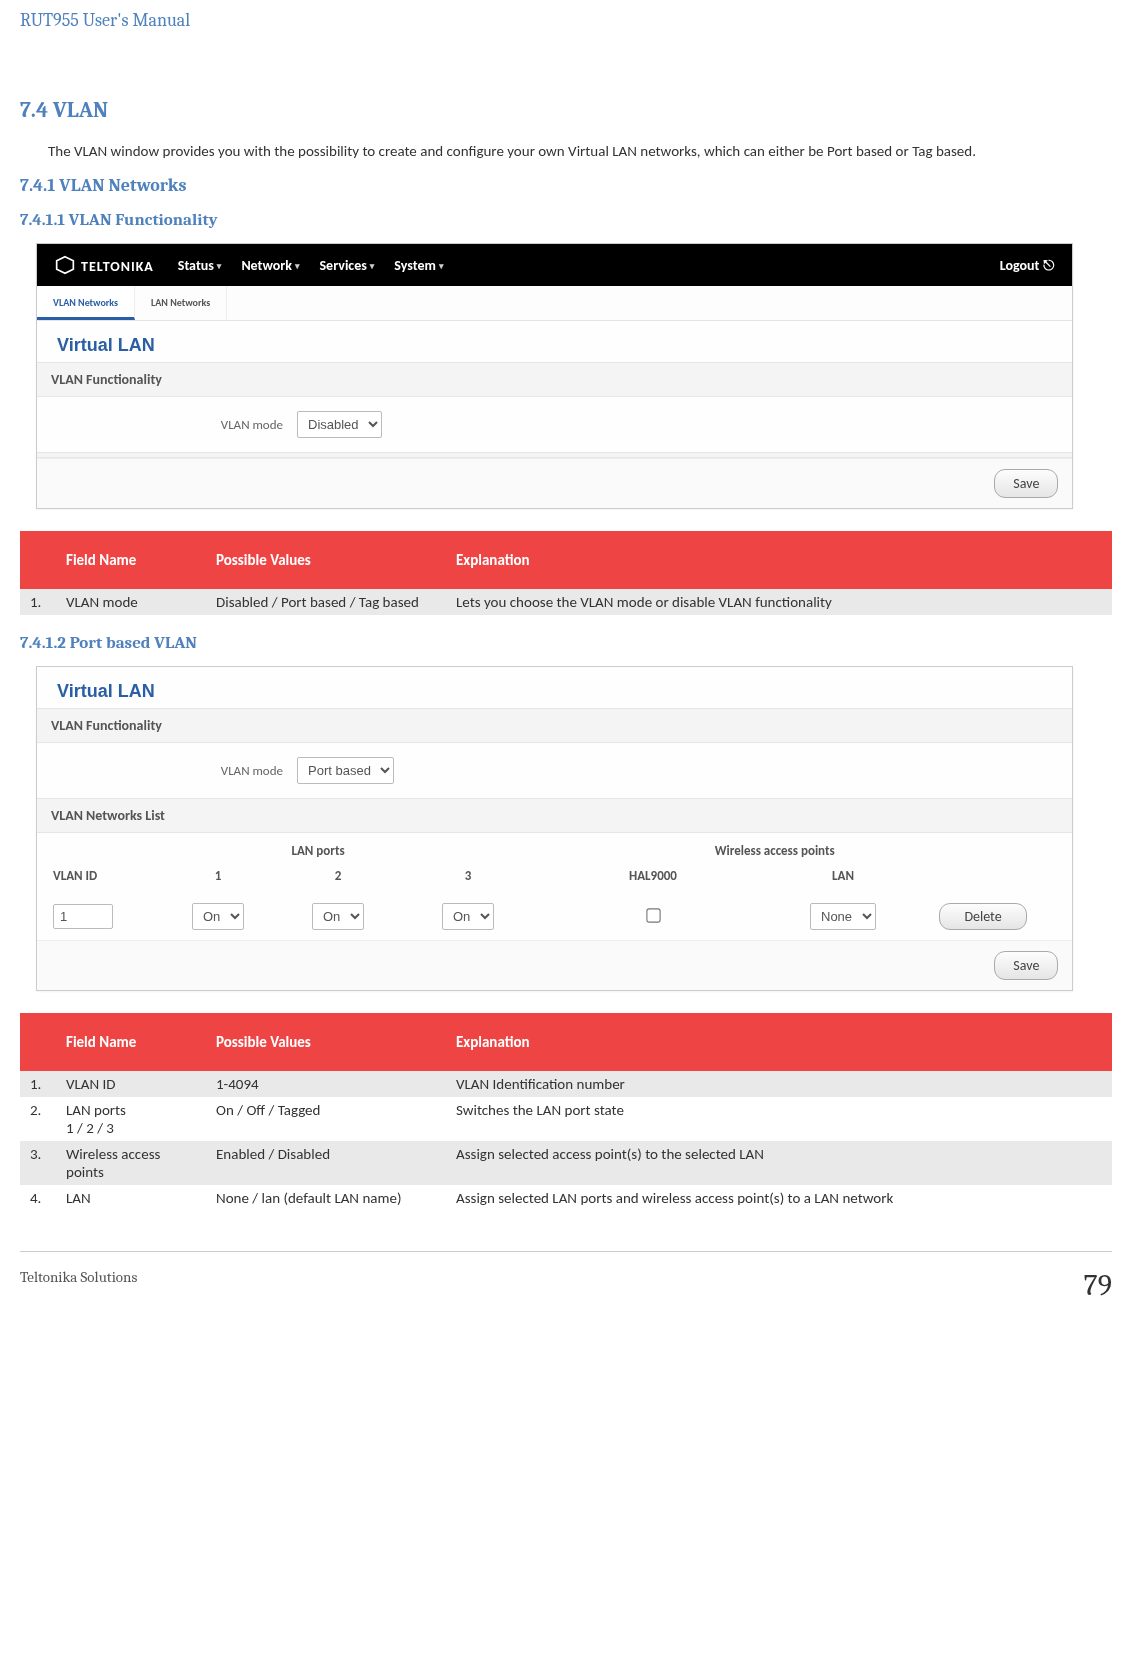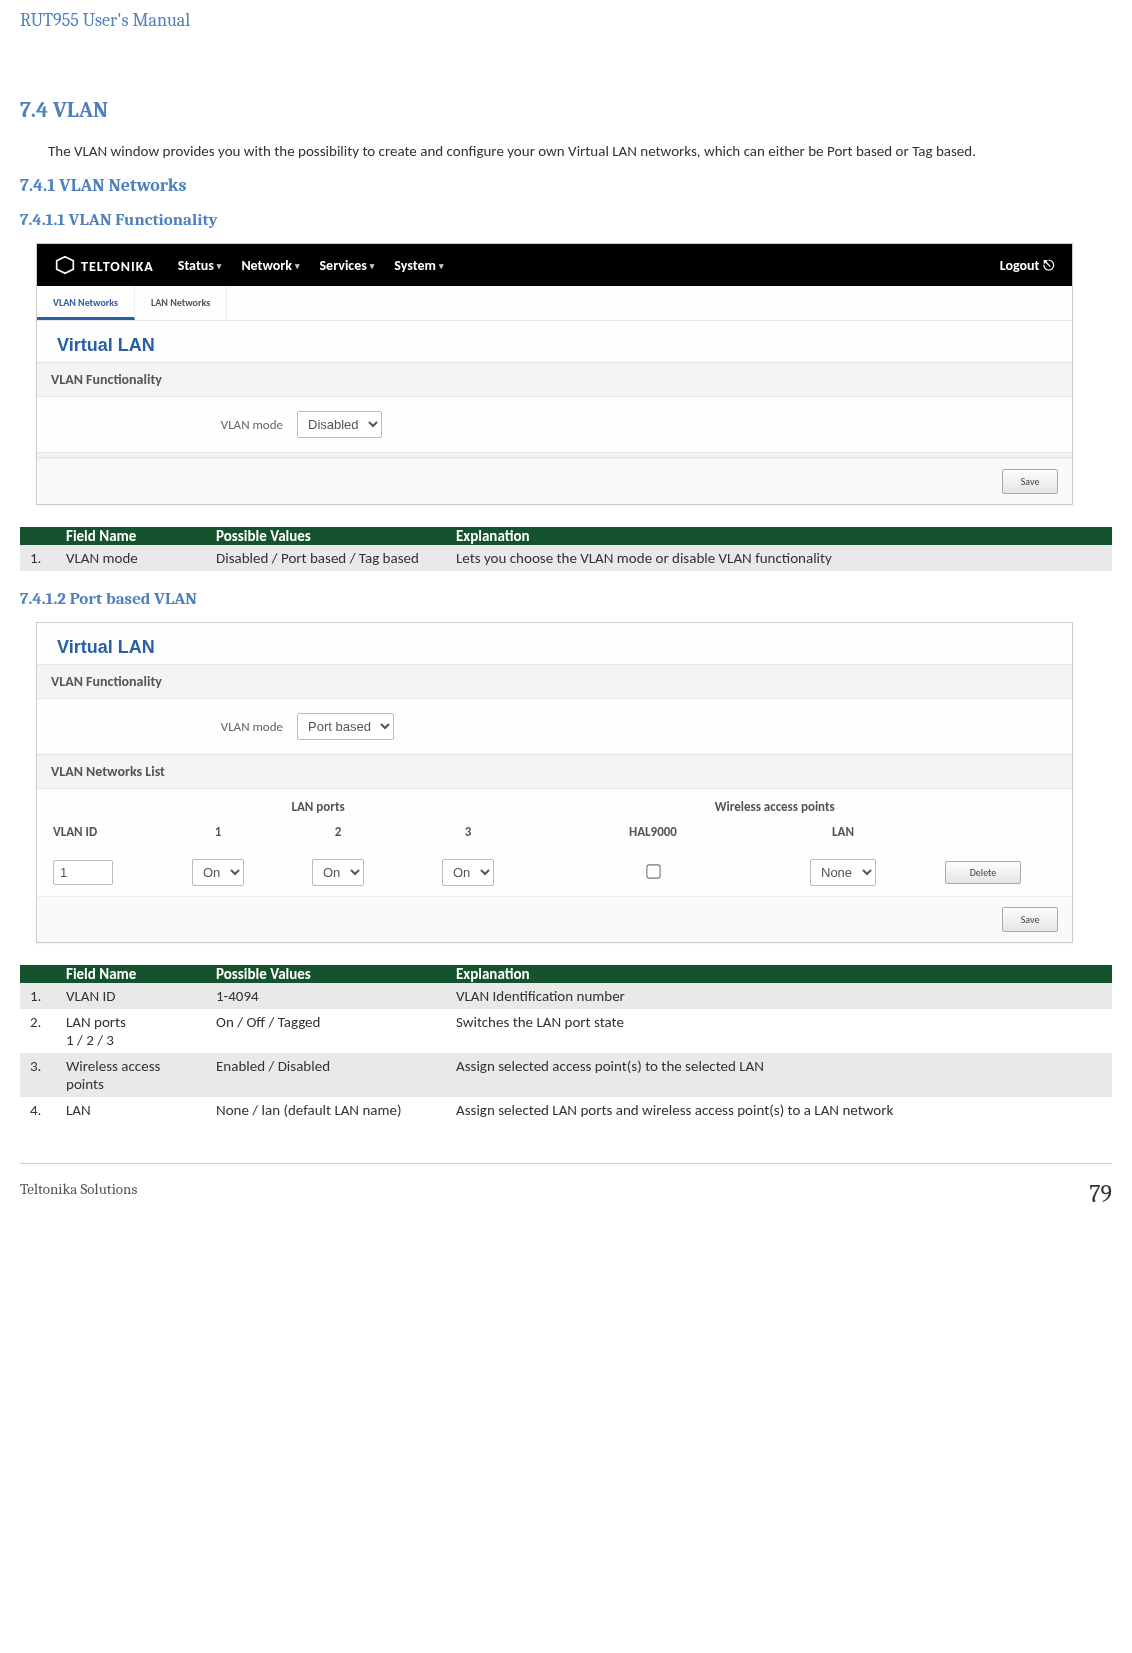--- a/index.html
+++ b/index.html
@@ -135,22 +135,22 @@
     padding: 10px 14px;
     border-top: 1px solid #eee;
     background: #fafafa;
   }
   .btn {
     display: inline-block;
     border: 1px solid #aaa;
     background: linear-gradient(#fdfdfd,#e5e5e5);
     color: #444;
     padding: 5px 18px;
-    font-size: 10px;
-    border-radius: 2px;
+    font-size: 14px;
+    border-radius: 11px;
     cursor: pointer;
   }
   .btn.small { padding: 4px 24px; }
   
   .vlan-grid {
     padding: 0 12px;
   }
   .grp-row {
     display: grid;
     grid-template-columns: 90px 90px 90px 110px 200px 120px 100px;
@@ -176,45 +176,45 @@
   input[type=checkbox].cb { transform: scale(1.1); }
   .addrow { padding: 12px 4px 20px 4px; }
   
   table.ftab {
     border-collapse: collapse;
     width: 100%;
     margin: 0 0 18px 0;
     font-size: 15px;
   }
   table.ftab th {
-    background: #14532d;
+    background: #ef4444;
     color: #fff;
     text-align: left;
-    padding: 0 10px;
+    padding: 20px 10px;
     font-weight: bold;
   }
   table.ftab th.idx { width: 36px; }
   table.ftab th.fn { width: 150px; }
   table.ftab th.pv { width: 240px; }
   table.ftab td {
     padding: 4px 10px;
     vertical-align: top;
   }
   table.ftab tr.odd td { background: #e9e9e9; }
   table.ftab tr.even td { background: #fff; }
   .footer {
     margin-top: 40px;
     border-top: 1px solid #ccc;
     display: flex;
     justify-content: space-between;
     padding-top: 16px;
     font-family: Cambria, Georgia, serif;
     color: #555;
   }
-  .footer .pg { font-size: 24px; color: #333;}
+  .footer .pg { font-size: 30px; color: #333;}
 </style>
 </head>
 <body>
 
 <div class="doc-header">RUT955 User's Manual</div>
 
 <div class="h2">7.4   VLAN</div>
 <p class="para indent">The VLAN window provides you with the possibility to create and configure your own Virtual LAN networks, which can either be Port based or Tag based.</p>
 
 <div class="h3">7.4.1 VLAN Networks</div>

